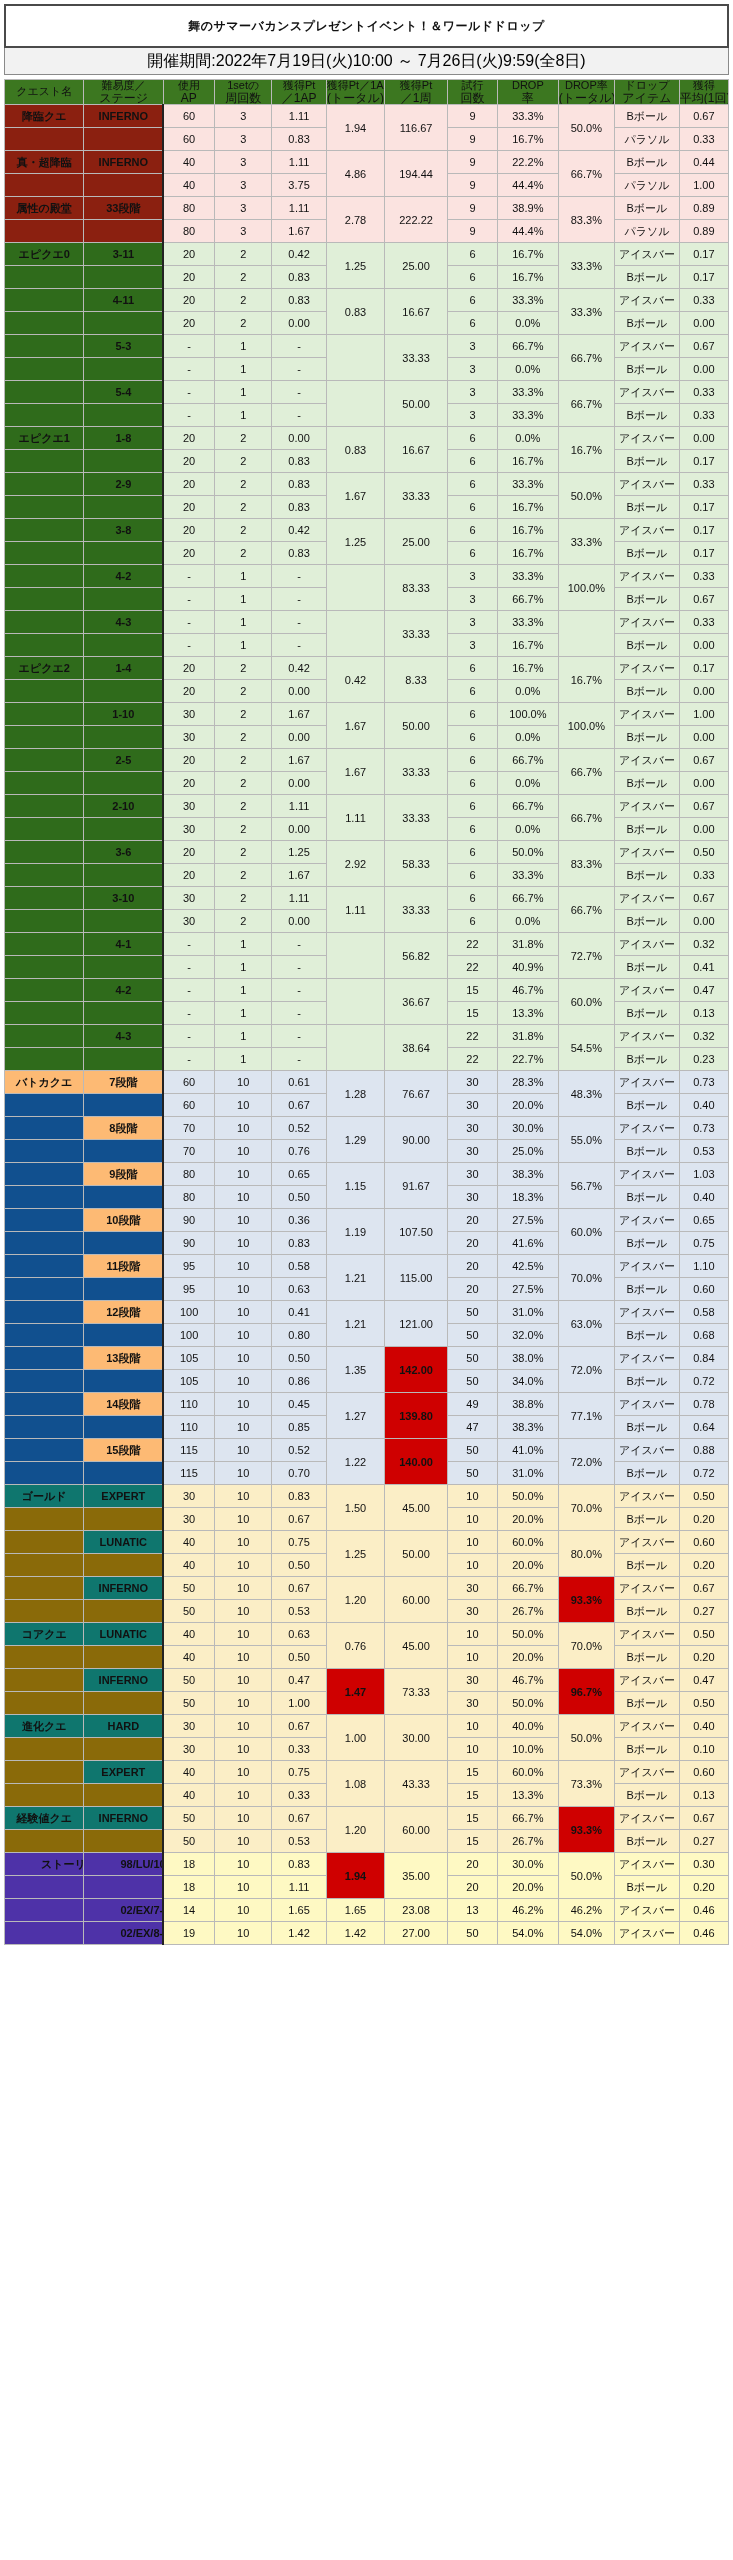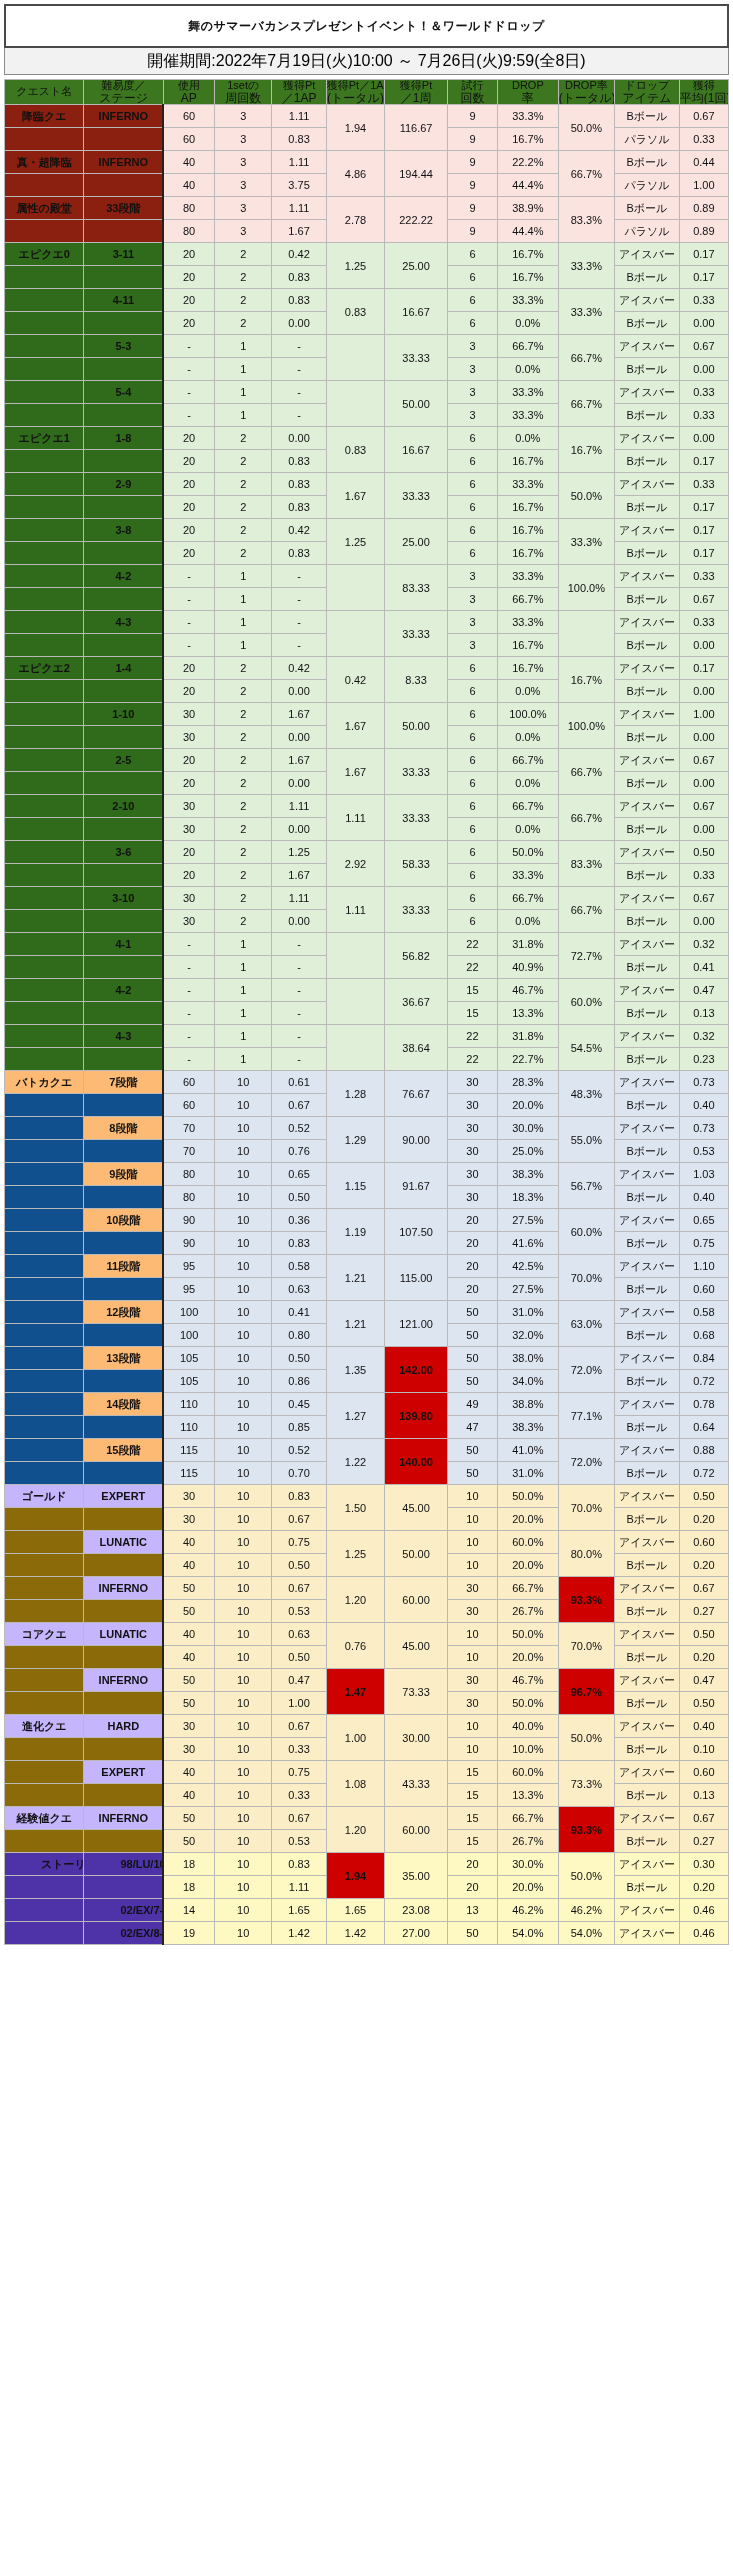--- a/index.html
+++ b/index.html
@@ -82,21 +82,21 @@
   tr.g-red td.blank{background:#8b2010;}
 
   tr.g-green .lab,tr.g-green .lab2{background:#2f6b1b;}
   tr.g-green td.data{background:#e0efd8;}
   tr.g-green td.blank{background:#2f6b1b;}
 
   tr.g-blue .lab,tr.g-blue .lab2{background:#fdba74;}
   tr.g-blue td.data{background:#dde5f0;}
   tr.g-blue td.blank{background:#11508f;}
 
-  tr.g-gold .lab,tr.g-gold .lab2{background:#c4b5fd;}
+  tr.g-gold .lab,tr.g-gold .lab2{background:#0f766e;}
   tr.g-gold td.data{background:#fbeec6;}
   tr.g-gold td.blank{background:#8a6a09;}
 
   tr.g-purple .lab,tr.g-purple .lab2{background:#4e32a8;padding-left:36px;}
   tr.g-purple td.data{background:#fef9c3;}
   tr.g-purple td.blank{background:#4e32a8;}
 
   td.hl{background:#cf0000 !important;color:#ffffff;font-weight:bold;}
 
   td.num{font-size:12px;}

